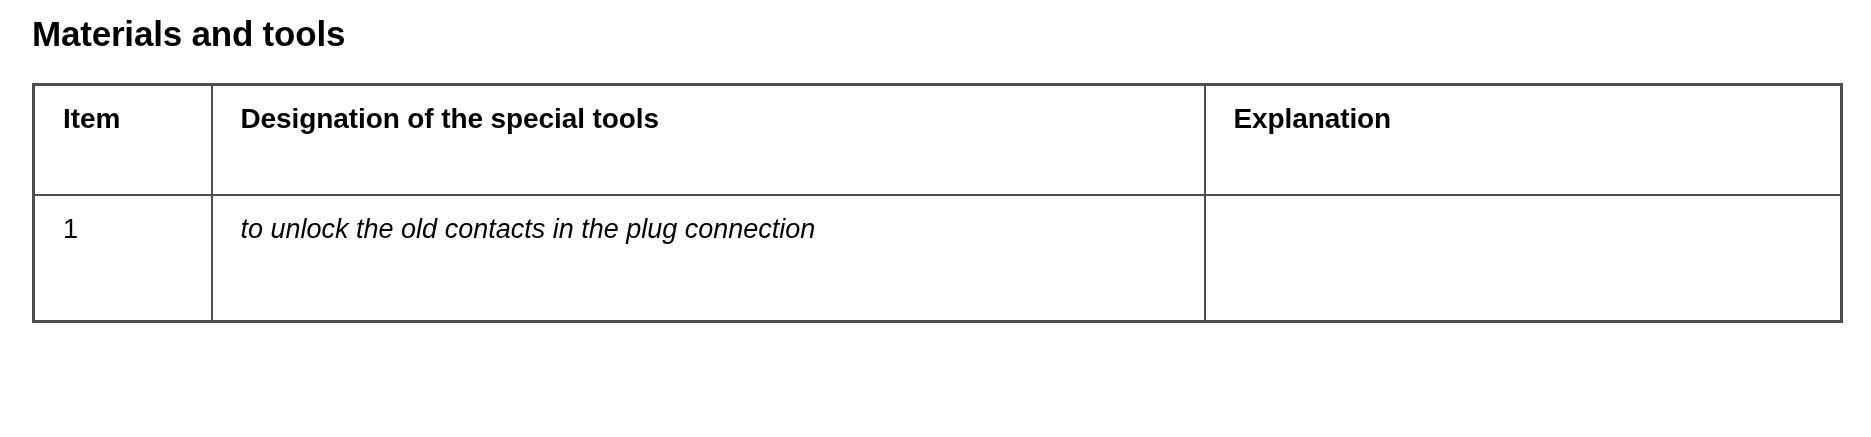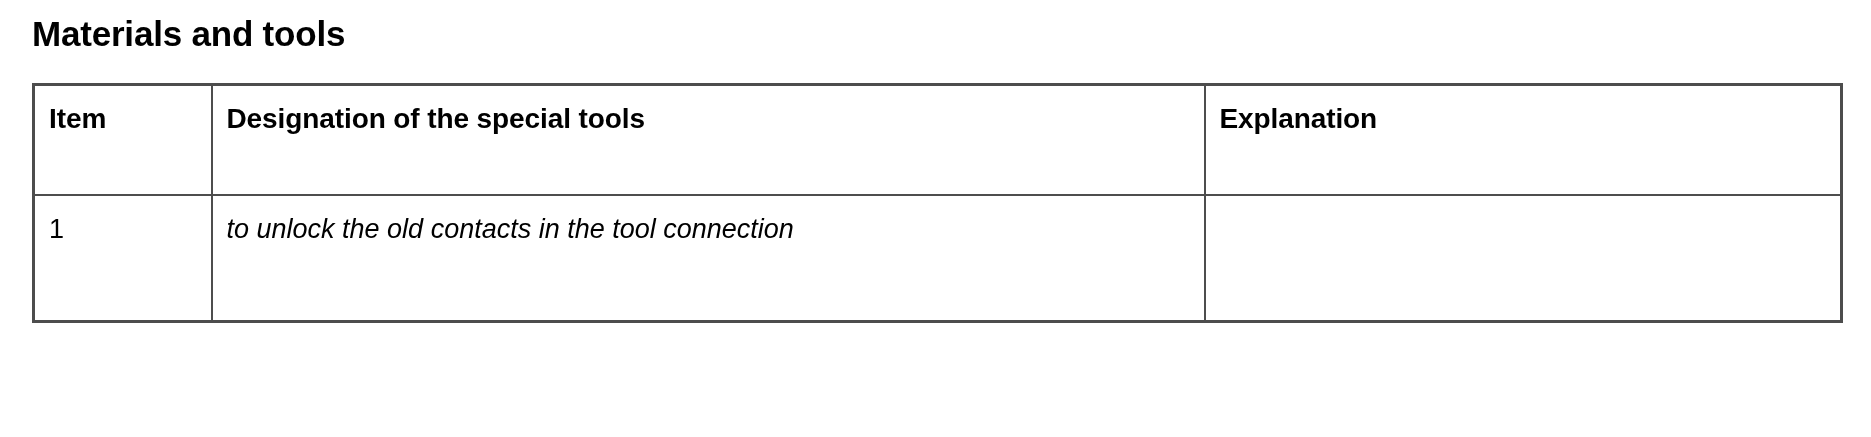--- a/index.html
+++ b/index.html
@@ -63,21 +63,21 @@
   .materials-table thead tr {
     height: 110px;
   }
   .materials-table thead th {
     border-bottom: 2px solid #4d4d4d;
   }
   .materials-table tbody tr {
     height: 127px;
   }
   .cell-inner {
-    padding: 16px 14px 0 14px;
+    padding: 16px 14px 0 28px;
   }
   .header-text {
     font-size: 28px;
     font-weight: bold;
     line-height: 34px;
     letter-spacing: -0.1px;
     color: #000000;
     white-space: nowrap;
   }
   .body-text {
@@ -127,21 +127,21 @@
     </thead>
     <tbody>
       <tr>
         <td>
           <div class="cell-inner">
             <span class="body-text">1</span>
           </div>
         </td>
         <td>
           <div class="cell-inner">
-            <span class="body-text italic">to unlock the old contacts in the tool connection</span>
+            <span class="body-text italic">to unlock the old contacts in the plug connection</span>
           </div>
         </td>
         <td>
           <div class="cell-inner">
             <span class="body-text cell-empty"></span>
           </div>
         </td>
       </tr>
     </tbody>
   </table>

